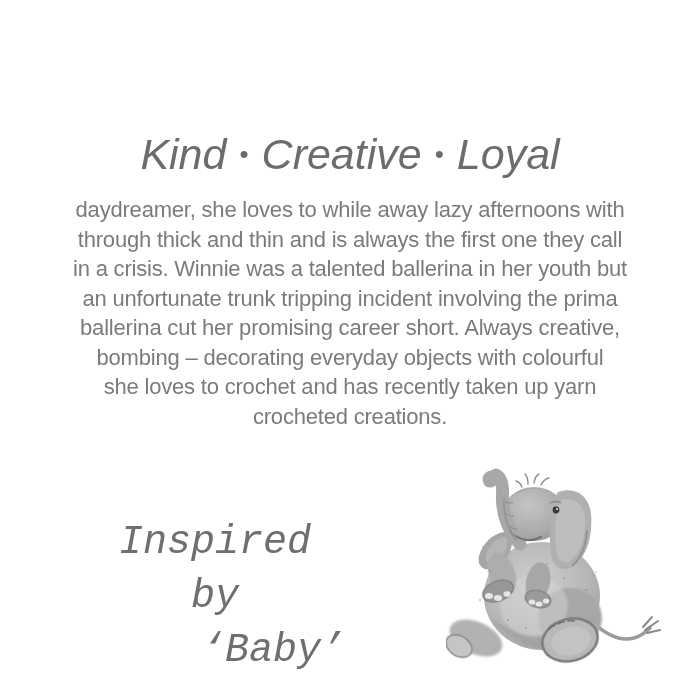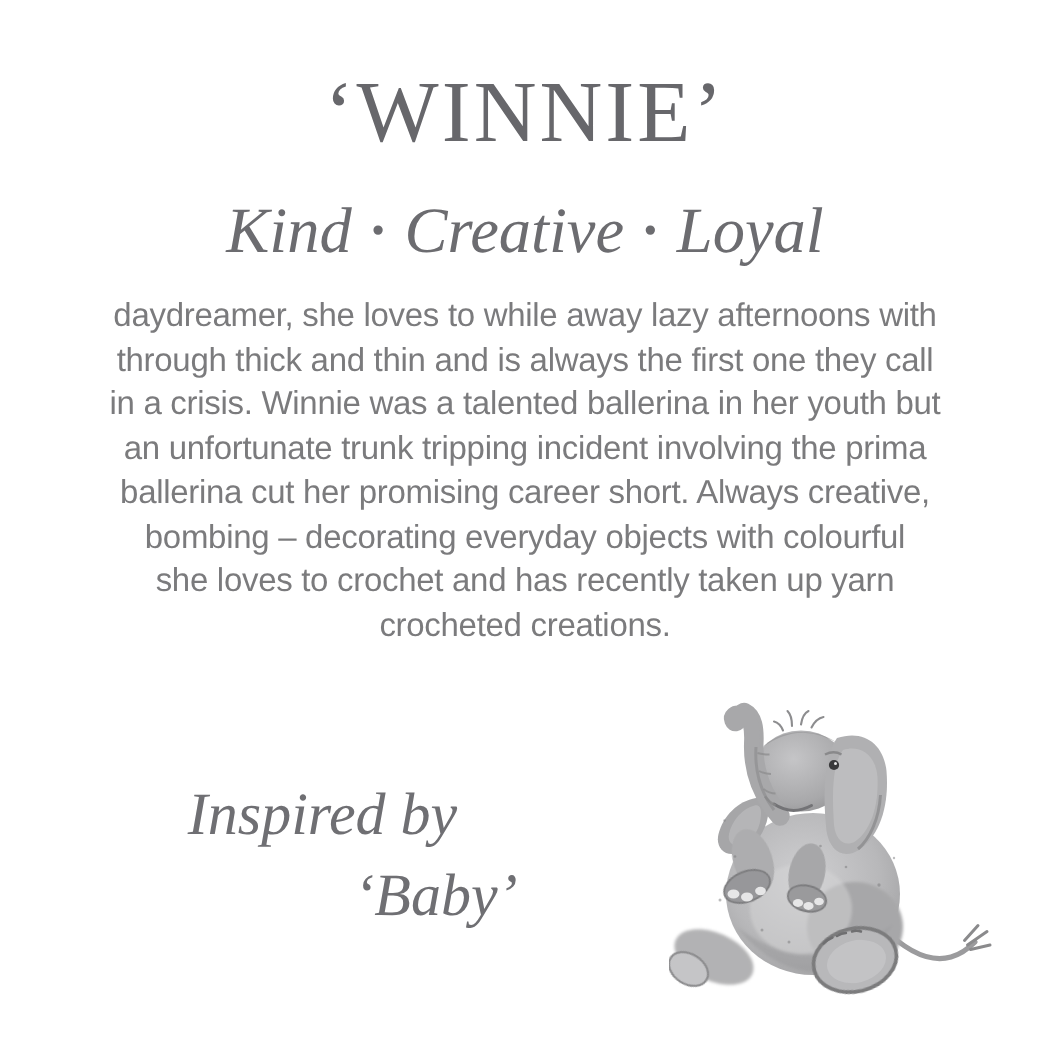--- a/index.html
+++ b/index.html
@@ -18,21 +18,21 @@
     font-family: "Liberation Serif", serif;
     font-size: 58px;
     line-height: 62px;
     letter-spacing: 2px;
     color: #67676b;
   }
   .subtitle {
     position: absolute;
     top: 129px; left: 0; width: 700px;
     text-align: center;
-    font-family: Liberation Serif, serif;
+    font-family: Liberation Sans, sans-serif;
     font-style: italic;
     font-size: 43px;
     line-height: 50px;
     color: #6c6c70;
   }
   .subtitle .sep {
     font-style: normal;
     font-size: 26px;
     vertical-align: 6px;
     margin: 0 13px;
@@ -45,39 +45,38 @@
     font-family: "Liberation Sans", sans-serif;
     font-size: 22px;
     line-height: 29.5px;
     letter-spacing: -0.2px;
     color: #7b7b7d;
   }
   .inspired {
     position: absolute;
     top: 516px; left: 85px; width: 260px;
     text-align: center;
-    font-family: Liberation Serif, serif;
+    font-family: Liberation Mono, monospace;
     font-style: italic;
     font-size: 40px;
     line-height: 54px;
     color: #6f6f73;
   }
   .inspired .line2 { display: block; padding-left: 58px; text-align: right; }
   .illustration {
     position: absolute;
     top: 450px; left: 446px;
     width: 222px; height: 222px;
   }
 </style>
 </head>
 <body>
 
 <div class="card">
 
-  <div class="title">‘WINNIE’</div>
 
   <div class="subtitle"><span>Kind</span><span class="sep">•</span><span>Creative</span><span class="sep">•</span><span>Loyal</span></div>
 
   <div class="description">
     <div>daydreamer, she loves to while away lazy afternoons with</div>
     <div>through thick and thin and is always the first one they call</div>
     <div>in a crisis.  Winnie was a talented ballerina in her youth but</div>
     <div>an unfortunate trunk tripping incident involving the prima</div>
     <div>ballerina cut her promising career short.  Always creative,</div>
     <div>bombing – decorating everyday objects with colourful</div>

